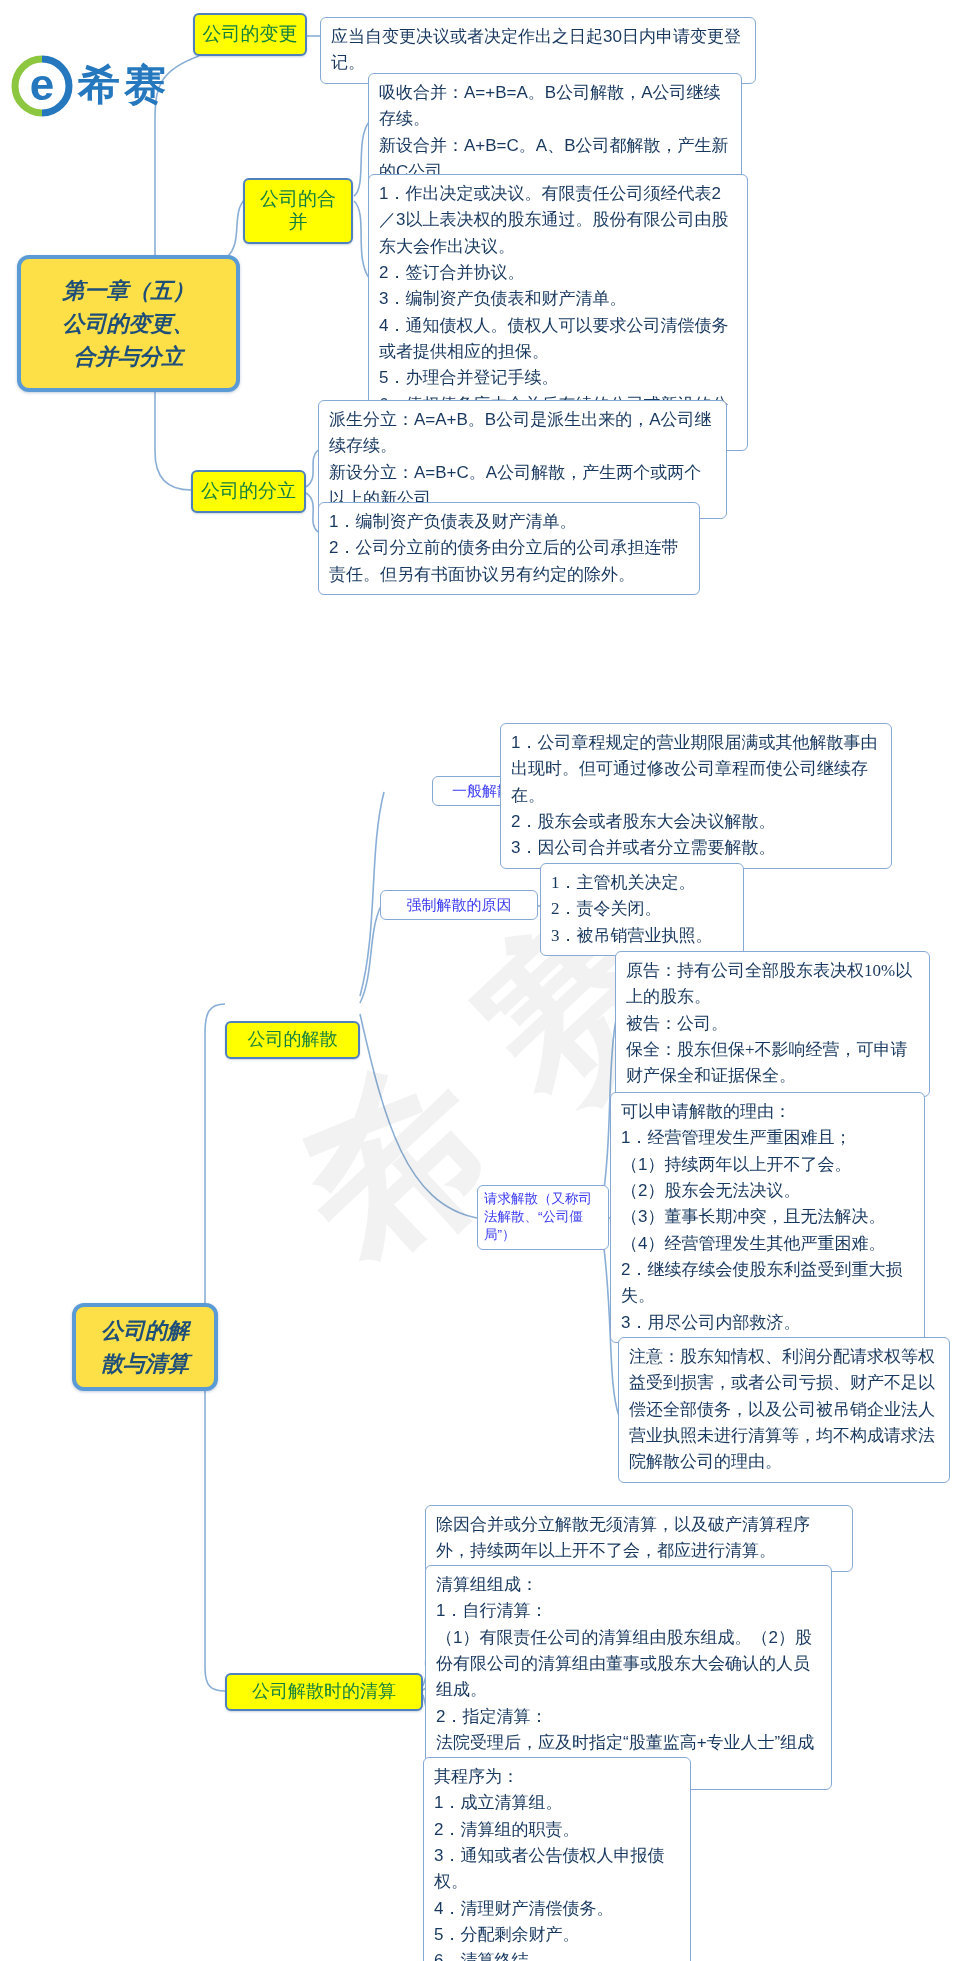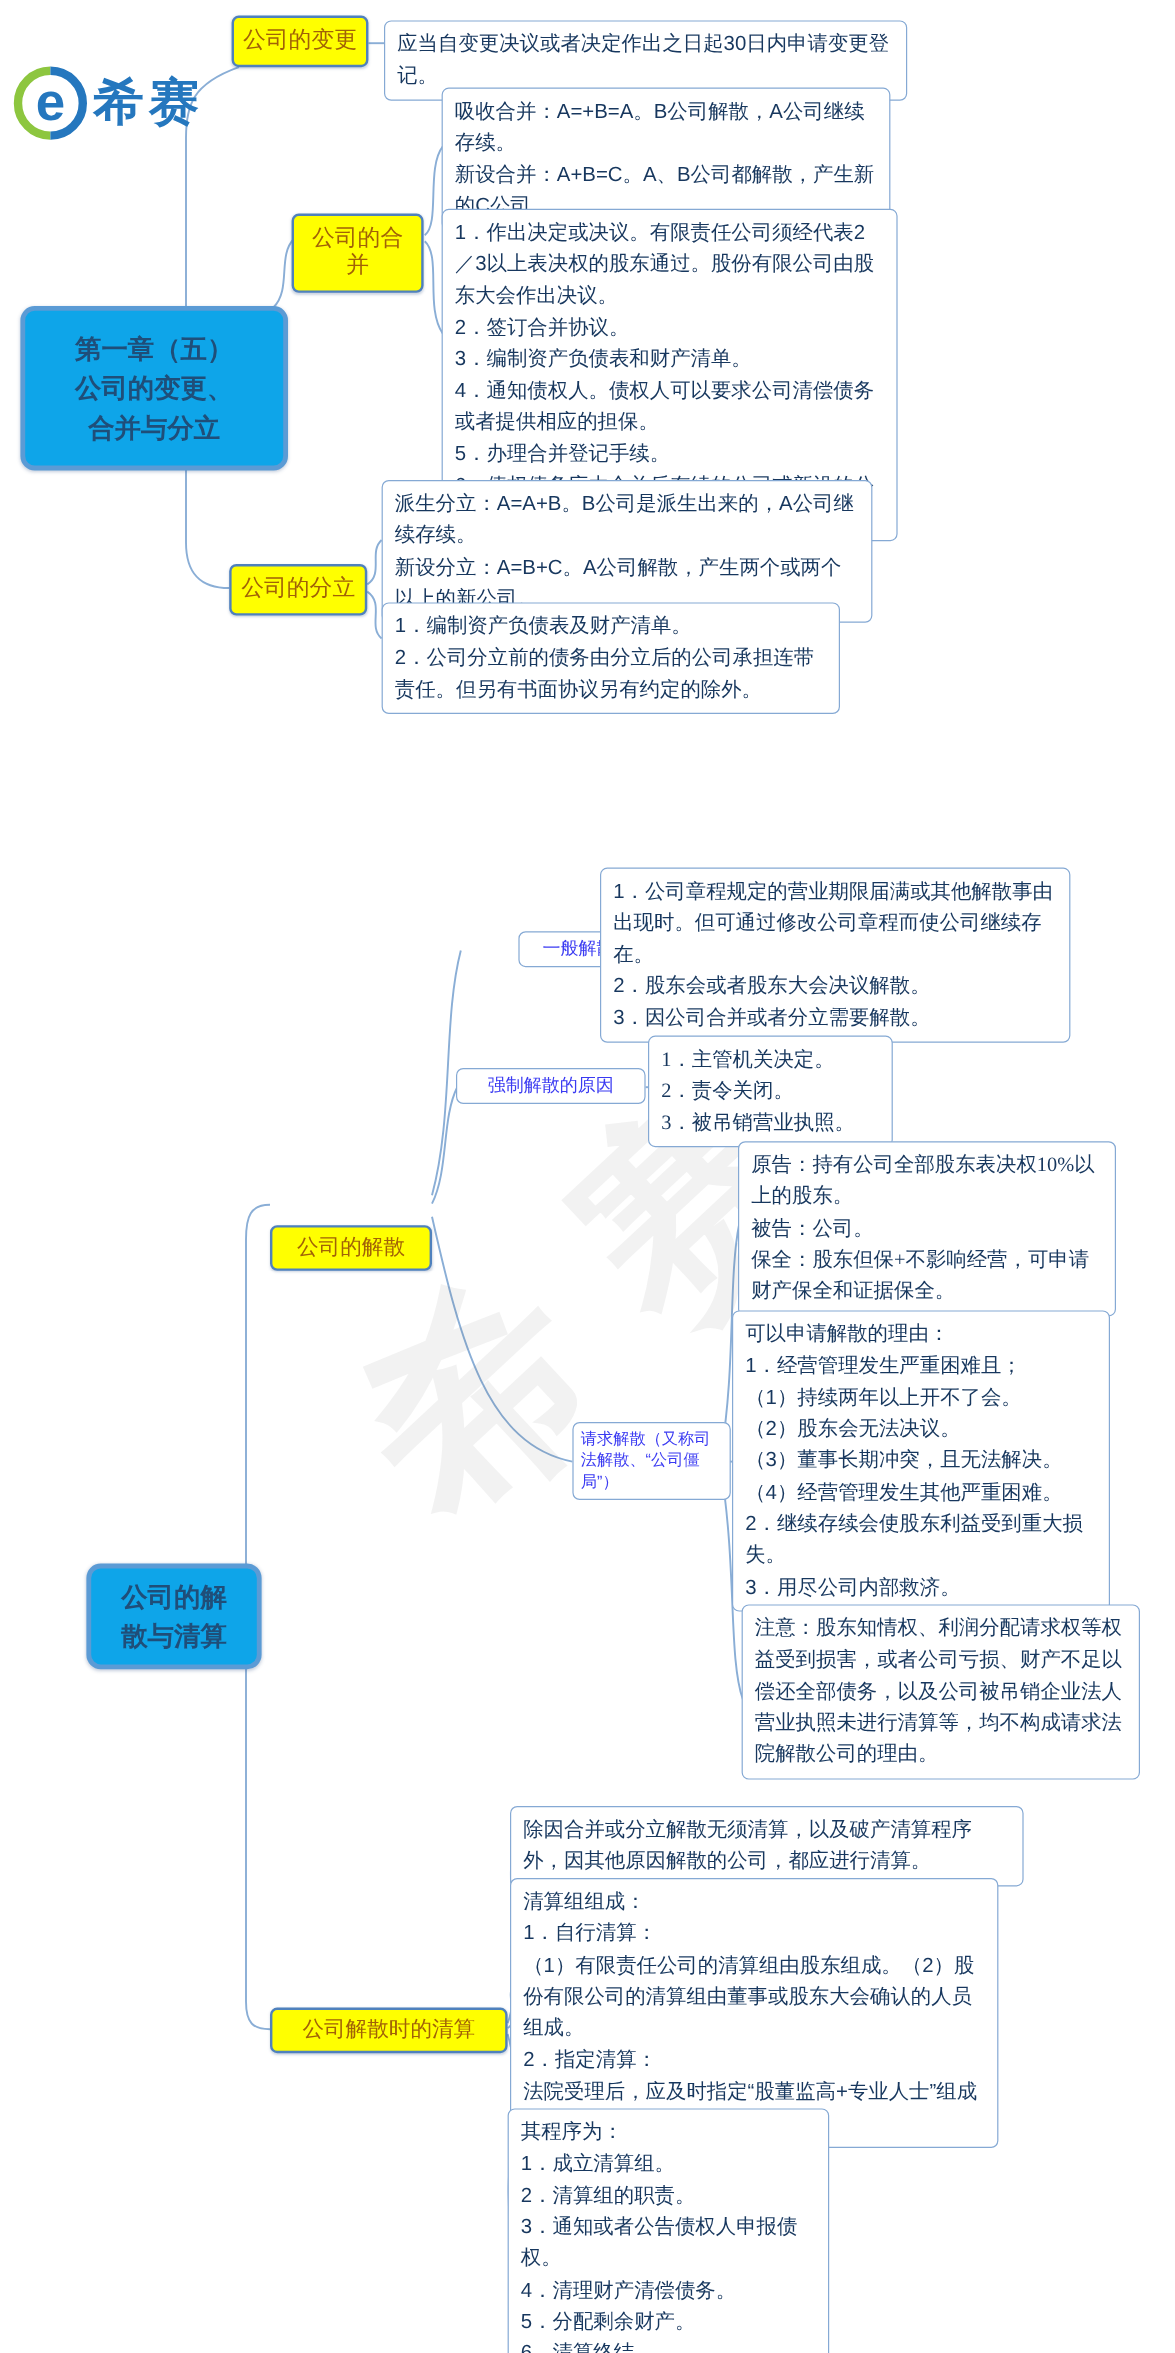--- a/index.html
+++ b/index.html
@@ -5,28 +5,29 @@
   html,body{margin:0;padding:0;background:#ffffff;}
   #canvas{
     position:relative;width:979px;height:1961px;overflow:hidden;background:#ffffff;
     font-family:"Liberation Sans","DejaVu Sans",sans-serif;
   }
   #edges{position:absolute;left:0;top:0;z-index:0;}
   #edges path{fill:none;stroke:#8aaed6;stroke-width:1.6px;}
   .node{position:absolute;z-index:1;box-sizing:border-box;white-space:pre-line;}
   .yellow{
     background:#ffff00;border:2px solid #4f81bd;border-radius:6px;
-    color:#a16207;font-size:19px;line-height:1.2;text-align:center;
+    color:#15803d;font-size:19px;line-height:1.2;text-align:center;
     padding:8px 6px;box-shadow:0 1px 2px rgba(60,90,140,.25);
   }
   .green{
-    background:#0ea5e9;border:4px solid #5b9bd5;border-radius:12px;
+    background:#fde047;border:4px solid #5b9bd5;border-radius:12px;
     color:#1f4e79;font-weight:bold;font-size:22px;line-height:1.5;
     text-align:center;display:flex;align-items:center;justify-content:center;
     box-shadow:0 1px 3px rgba(60,90,140,.3);
+    font-style:italic;
   }
   .note{
     background:#ffffff;border:1.5px solid #85a9d4;border-radius:6px;
     color:#17375e;font-size:17px;line-height:1.55;padding:6px 10px;
   }
   .bluelabel{
     background:#ffffff;border:1.5px solid #85a9d4;border-radius:6px;
     color:#3a3af2;font-size:15px;line-height:1.35;padding:4px 6px;text-align:left;
   }
   .bluelabel.center{text-align:center;}
@@ -124,21 +125,21 @@
 1．经营管理发生严重困难且；
 （1）持续两年以上开不了会。
 （2）股东会无法决议。
 （3）董事长期冲突，且无法解决。
 （4）经营管理发生其他严重困难。
 2．继续存续会使股东利益受到重大损失。
 3．用尽公司内部救济。</div>
   <div class="node note" style="left:618px;top:1337px;width:332px;">注意：股东知情权、利润分配请求权等权益受到损害，或者公司亏损、财产不足以偿还全部债务，以及公司被吊销企业法人营业执照未进行清算等，均不构成请求法院解散公司的理由。</div>
 
   <div class="node yellow" style="left:225px;top:1673px;width:198px;font-size:18px;padding:6px 4px;">公司解散时的清算</div>
-  <div class="node note" style="left:425px;top:1505px;width:428px;">除因合并或分立解散无须清算，以及破产清算程序外，因其他原因解散的公司，都应进行清算。</div>
+  <div class="node note" style="left:425px;top:1505px;width:428px;">除因合并或分立解散无须清算，以及破产清算程序外，持续两年以上开不了会，都应进行清算。</div>
   <div class="node note" style="left:425px;top:1565px;width:407px;">清算组组成：
 1．自行清算：
 （1）有限责任公司的清算组由股东组成。（2）股份有限公司的清算组由董事或股东大会确认的人员组成。
 2．指定清算：
 法院受理后，应及时指定“股董监高+专业人士”组成清算组。</div>
   <div class="node note" style="left:423px;top:1757px;width:268px;">其程序为：
 1．成立清算组。
 2．清算组的职责。
 3．通知或者公告债权人申报债权。
 4．清理财产清偿债务。

